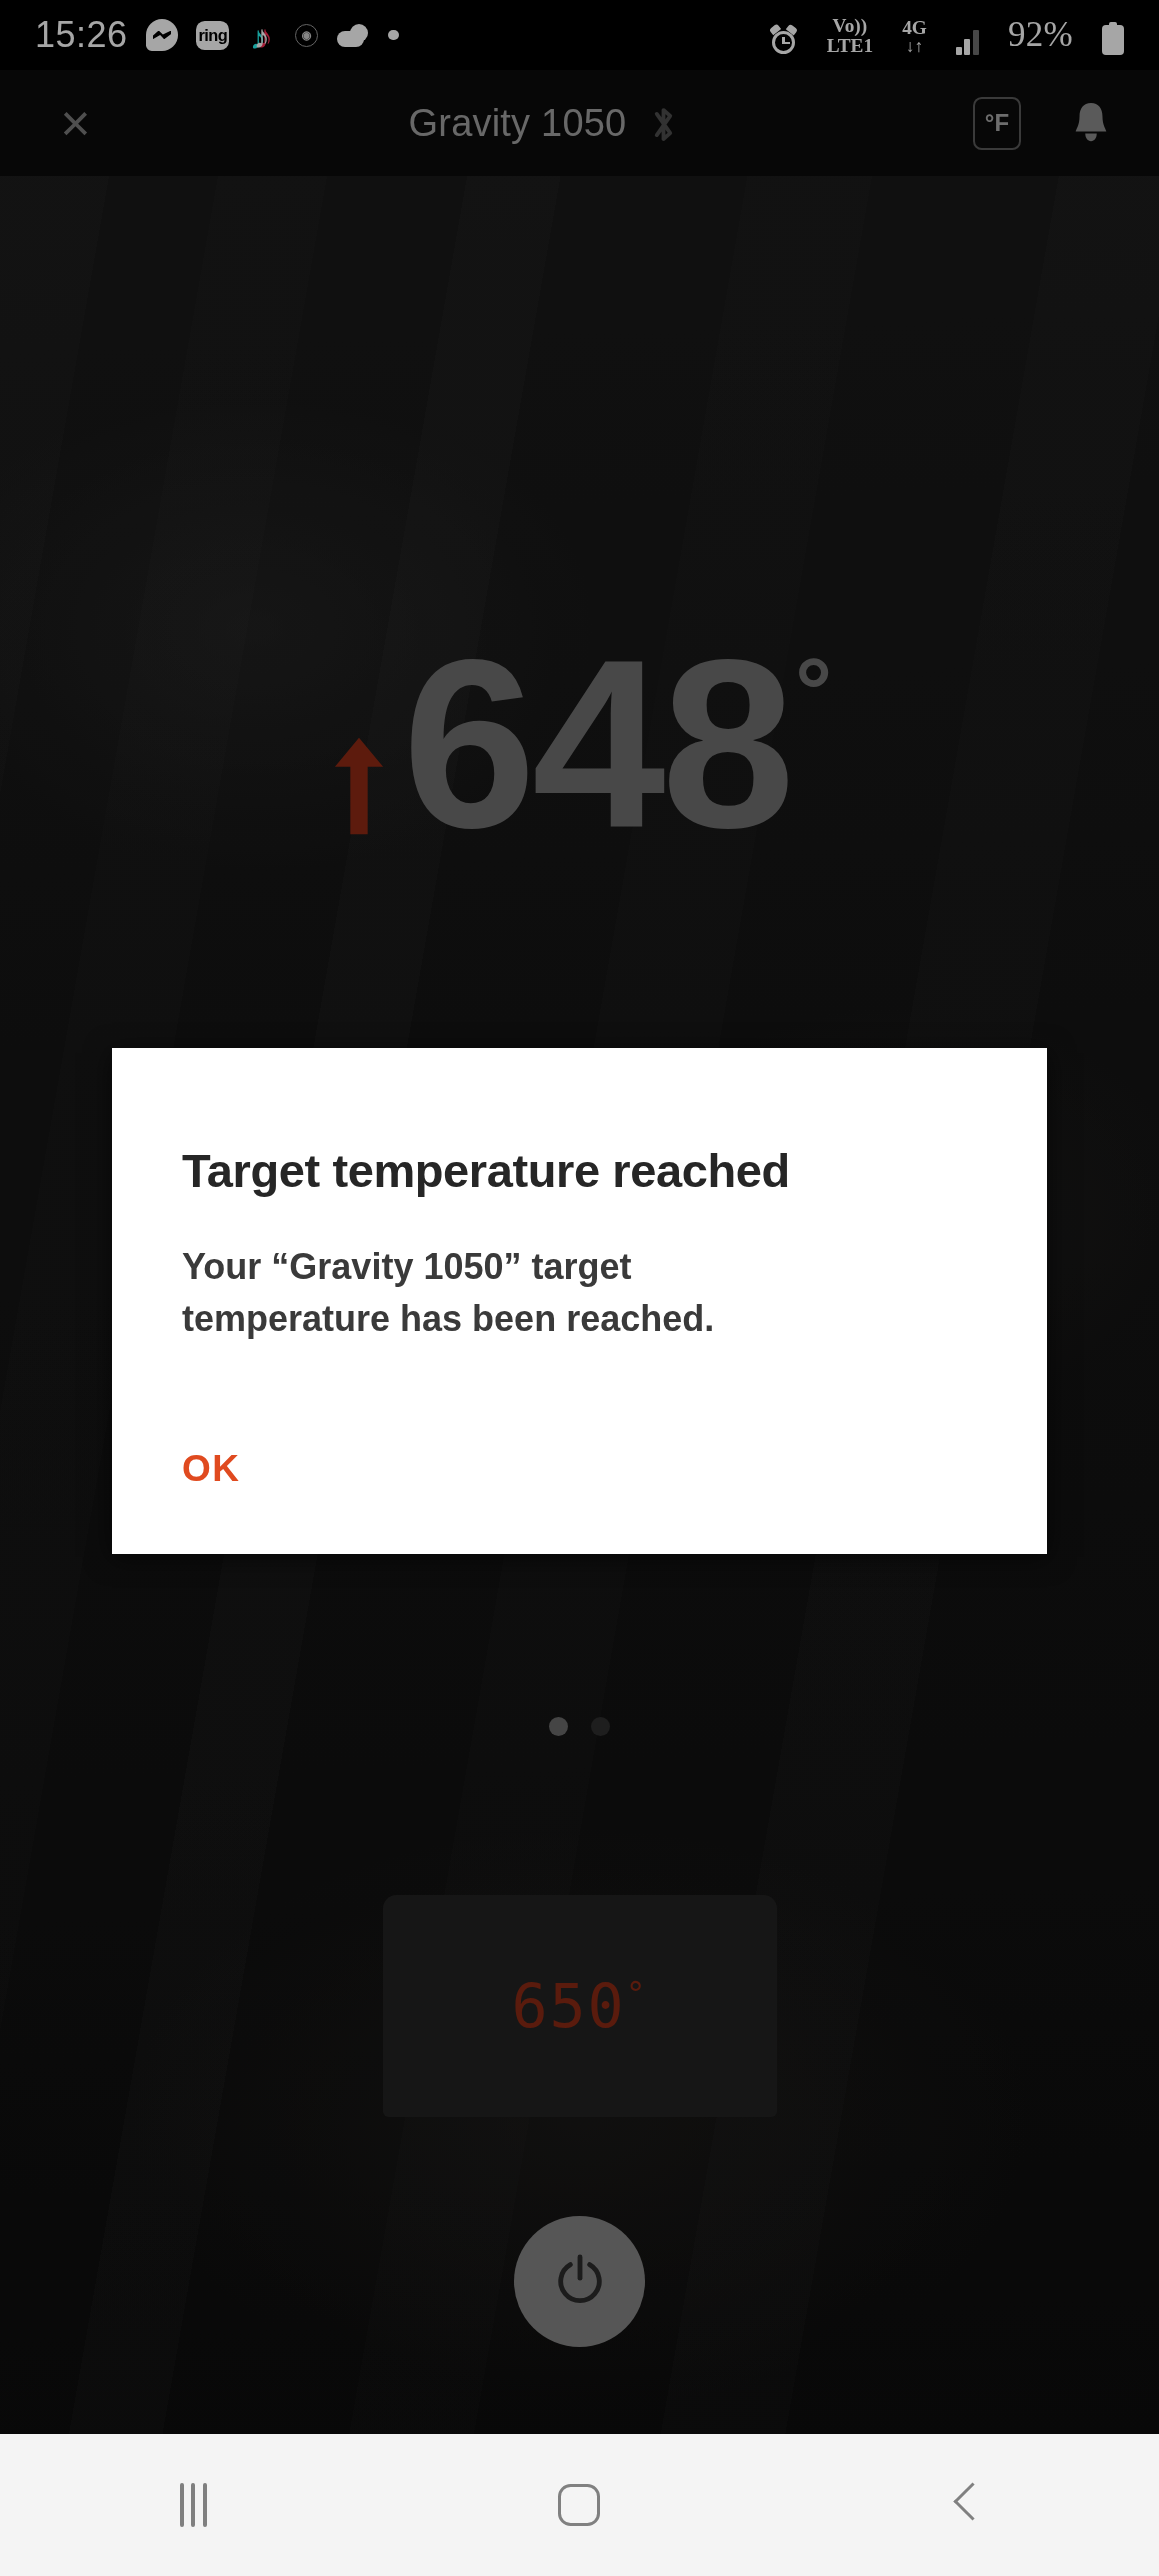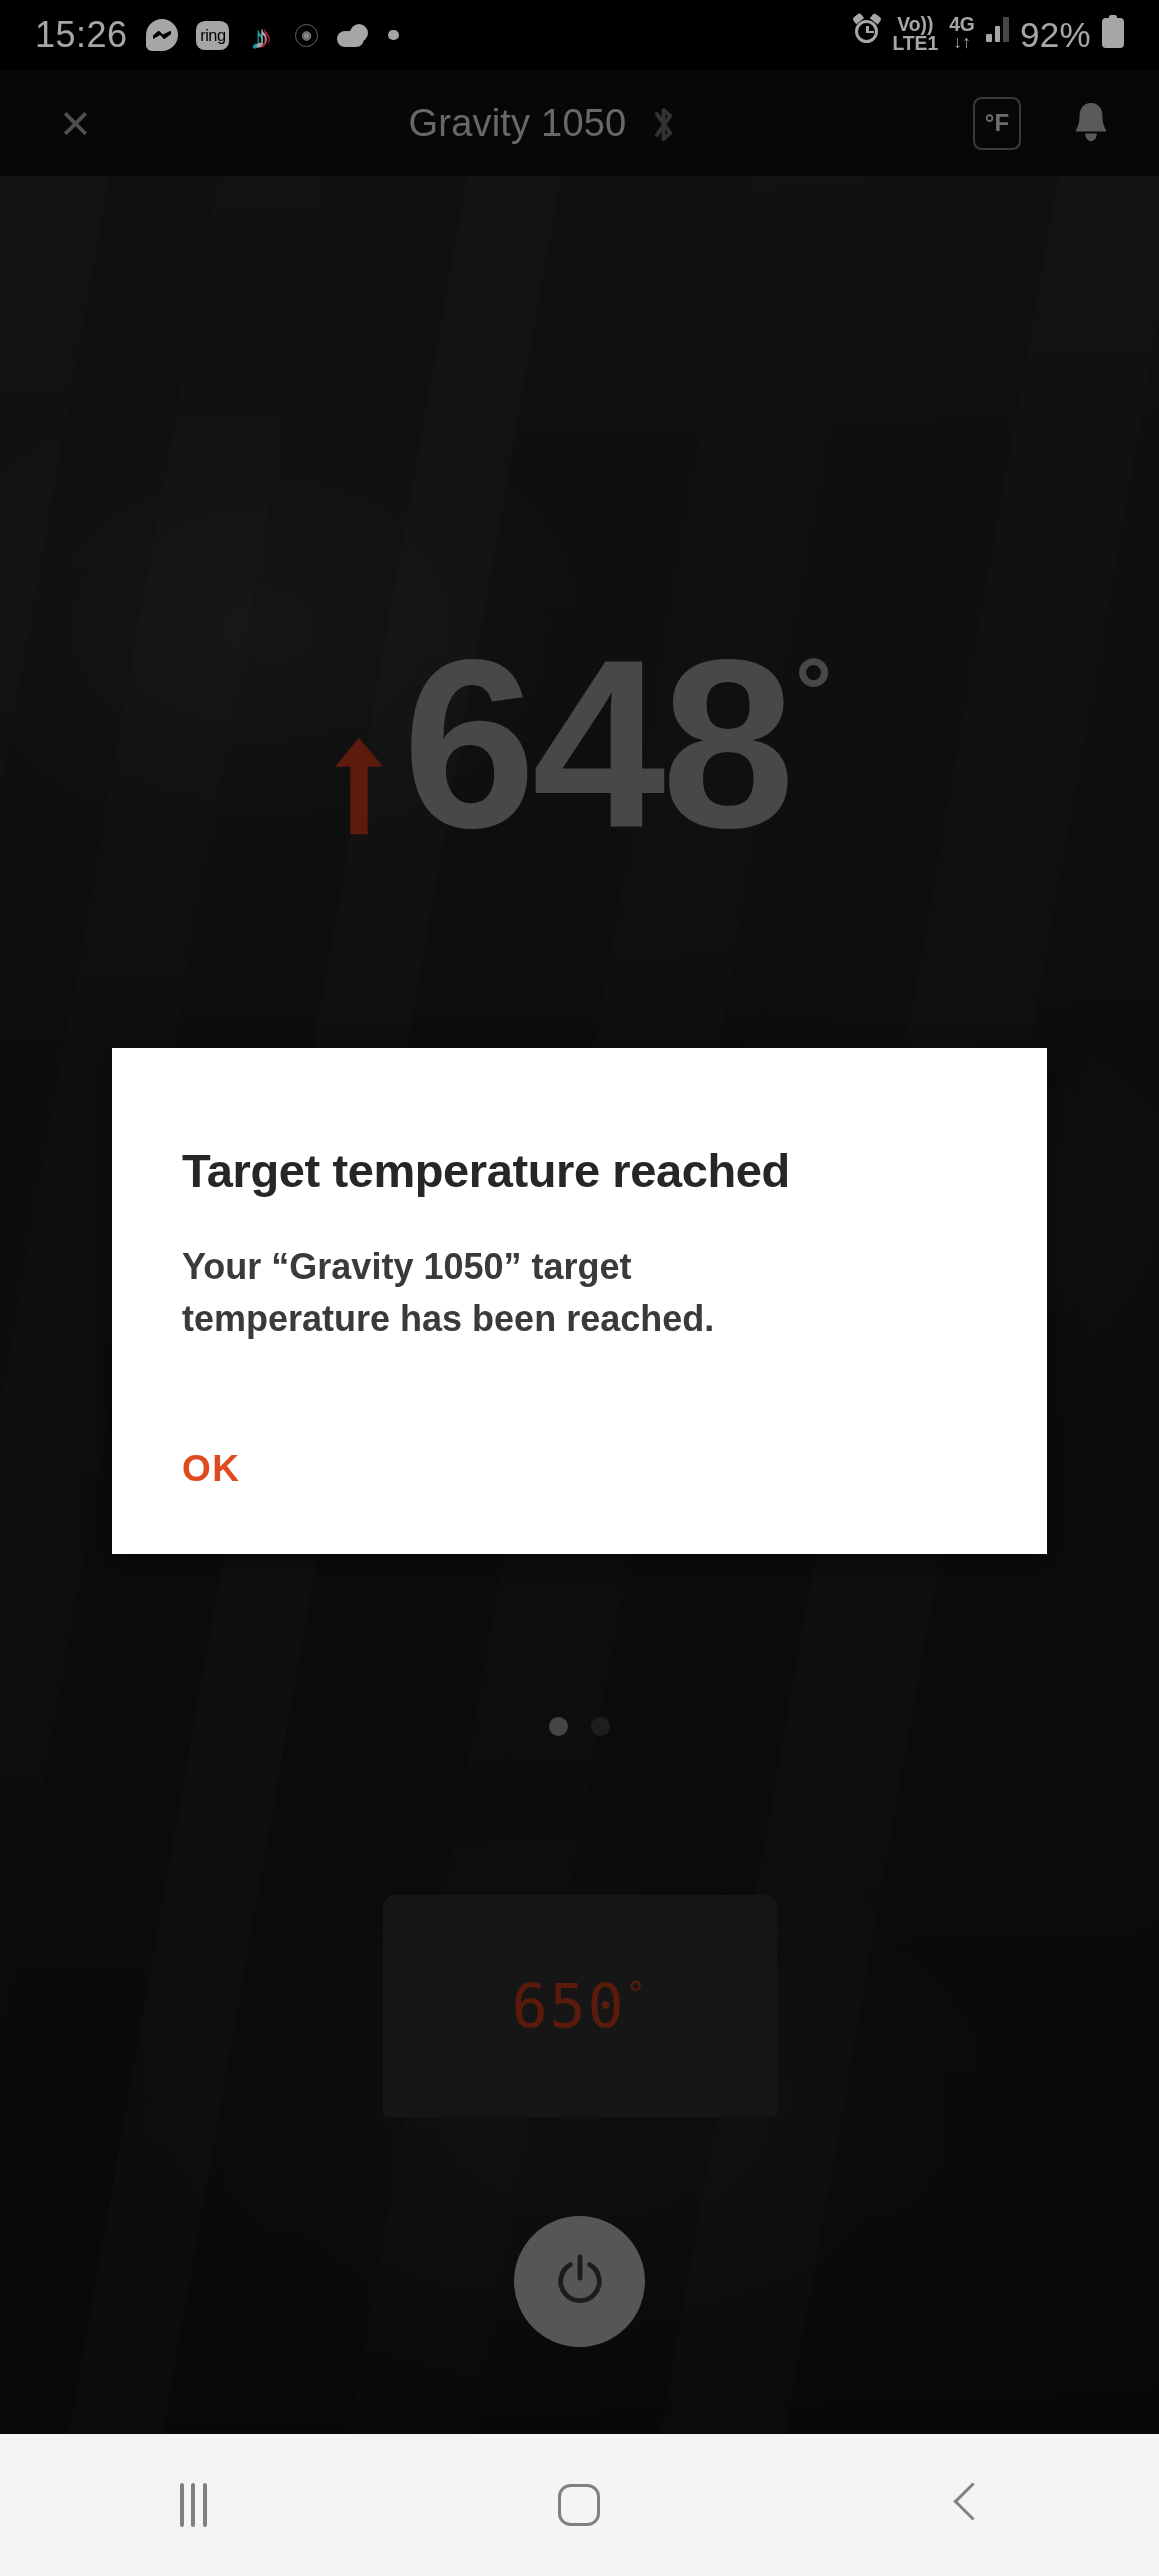--- a/index.html
+++ b/index.html
@@ -19,37 +19,37 @@
   
   #status-bar {
     position:absolute; top:0; left:0;
     width:1159px; height:70px;
     background:#000;
     display:flex; align-items:center;
     padding:0 35px;
     color:#fff;
   }
   #status-left { display:flex; align-items:center; gap:18.4px; flex:1; }
-  #status-right { display:flex; align-items:flex-start; gap:11px; }
+  #status-right { display:flex; align-items:flex-end; gap:29px;font-family:Liberation Serif, serif; }
   .clock { font-size:36px; font-weight:400; letter-spacing:0.5px; line-height:1; }
 
   .si { display:inline-flex; align-items:center; justify-content:center; }
 
   .ic-messenger {
     width:32px; height:32px; border-radius:50% 50% 50% 5.8px;
     background:#fff; position:relative;
   }
   .ic-messenger::after{
     content:""; position:absolute; left:6.8px; top:11.6px;
     width:18.4px; height:8.7px; background:#000;
     clip-path:polygon(0 60%, 32% 0, 55% 45%, 100% 0, 100% 40%, 62% 100%, 40% 52%, 0 100%);
   }
   .ic-ring {
     width:33px; height:29px; border-radius:8.7px; background:#fff;
-    color:#000; font-size:16.4px; font-weight:400; line-height:29px;
+    color:#000; font-size:16.4px; font-weight:700; line-height:29px;
     text-align:center; letter-spacing:-0.5px;
   }
   .ic-tiktok { position:relative; width:29px; height:33px; }
   .ic-tiktok .cy { position:absolute; left:1.9px; top:2.9px; color:#25f4ee; font-size:33px; line-height:33px; font-weight:700; }
   .ic-tiktok .pk { position:absolute; left:8.7px; top:1px; color:#fe2c55; font-size:33px; line-height:33px; font-weight:700; }
   .ic-tiktok .wh { position:absolute; left:5.8px; top:1.9px; color:#fff; font-size:33px; line-height:33px; font-weight:700; }
 
   .ic-circled {
     width:23px; height:23px; border-radius:50%; border:1.9px solid #9a9a9a;
     color:#cfcfcf; font-size:11.6px; line-height:19.3px; text-align:center; font-weight:700;

